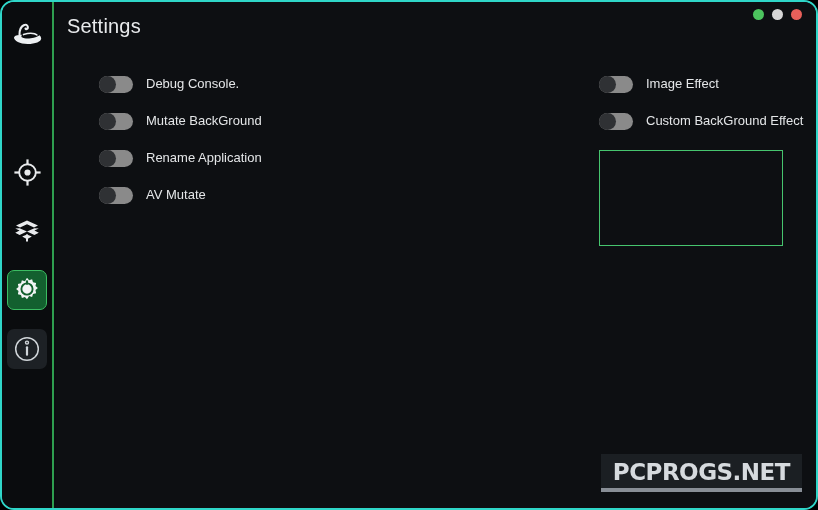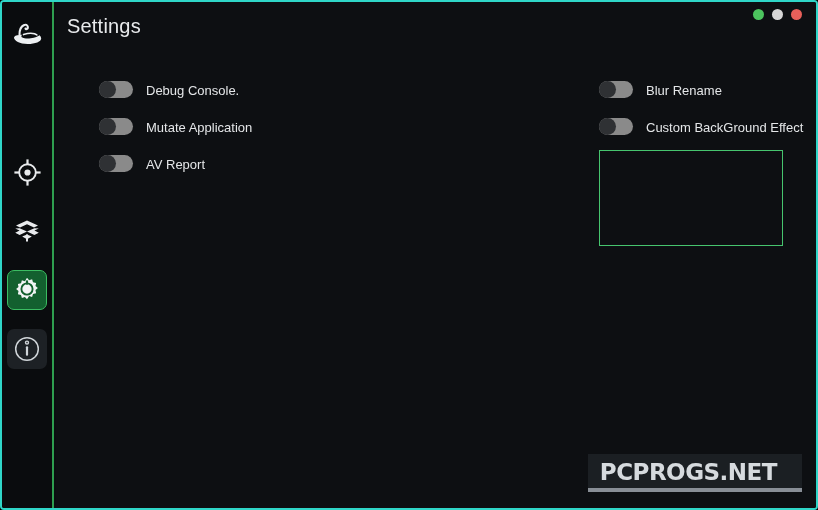--- a/index.html
+++ b/index.html
@@ -11,21 +11,21 @@
     background: #000000;
     font-family: "Liberation Sans", sans-serif;
   }
 
   #app-window {
     position: relative;
     width: 818px;
     height: 510px;
     background: #0b0d10;
     border: 2px solid #2fd6c8;
-    border-radius: 4px;
+    border-radius: 14px;
     overflow: hidden;
   }
 
   
   #sidebar {
     position: absolute;
     left: 0; top: 0;
     width: 52px;
     height: 100%;
     background: #0a0c0e;
@@ -94,21 +94,21 @@
 
   
   .settings-col {
     position: absolute;
   }
   #col-left { left: 43px; top: 74px; width: 320px; }
   #col-right { left: 543px; top: 74px; width: 220px; }
 
   .setting-row {
     display: flex;
-    align-items: flex-end;
+    align-items: flex-start;
     height: 22px;
     margin-bottom: 15px;
   }
 
   .toggle {
     position: relative;
     width: 34px; height: 17px;
     border-radius: 9px;
     background: #8a8a8a;
     flex: 0 0 auto;
@@ -135,21 +135,21 @@
     height: 96px;
     border: 1px solid #46c46e;
     background: #0d0f12;
   }
 
   
   #watermark {
     position: absolute;
     right: 14px; bottom: 16px;
     background: #1c2024;
-    padding: 5px 25px 3px 12px;
+    padding: 5px 12px 3px 12px;
     border-bottom: 4px solid #8d949c;
     opacity: 0.96;
   }
   #watermark-text {
     font-family: "DejaVu Sans", sans-serif;
     font-weight: bold;
     font-size: 23px;
     letter-spacing: -0.5px;
     color: #dfe3e7;
   }
@@ -240,40 +240,46 @@
             <div class="knob"></div>
           </div>
         <div class="setting-label">Debug Console.</div>
       </div>
 
 
       <div class="setting-row">
         <div class="toggle">
             <div class="knob"></div>
           </div>
-        <div class="setting-label">Mutate Application</div>
-      </div>
-
-
-      <div class="setting-row">
-        <div class="toggle">
-            <div class="knob"></div>
-          </div>
-        <div class="setting-label">AV Report</div>
+        <div class="setting-label">Mutate BackGround</div>
+      </div>
+
+      <div class="setting-row">
+        <div class="toggle">
+            <div class="knob"></div>
+          </div>
+        <div class="setting-label">Rename Application</div>
+      </div>
+
+      <div class="setting-row">
+        <div class="toggle">
+            <div class="knob"></div>
+          </div>
+        <div class="setting-label">AV Mutate</div>
       </div>
 
     </div>
 
     <div class="settings-col" id="col-right">
 
       <div class="setting-row">
         <div class="toggle">
             <div class="knob"></div>
           </div>
-        <div class="setting-label">Blur Rename</div>
+        <div class="setting-label">Image Effect</div>
       </div>
 
       <div class="setting-row">
         <div class="toggle">
             <div class="knob"></div>
           </div>
         <div class="setting-label">Custom BackGround Effect</div>
       </div>
 
       <div id="bg-preview"></div>

